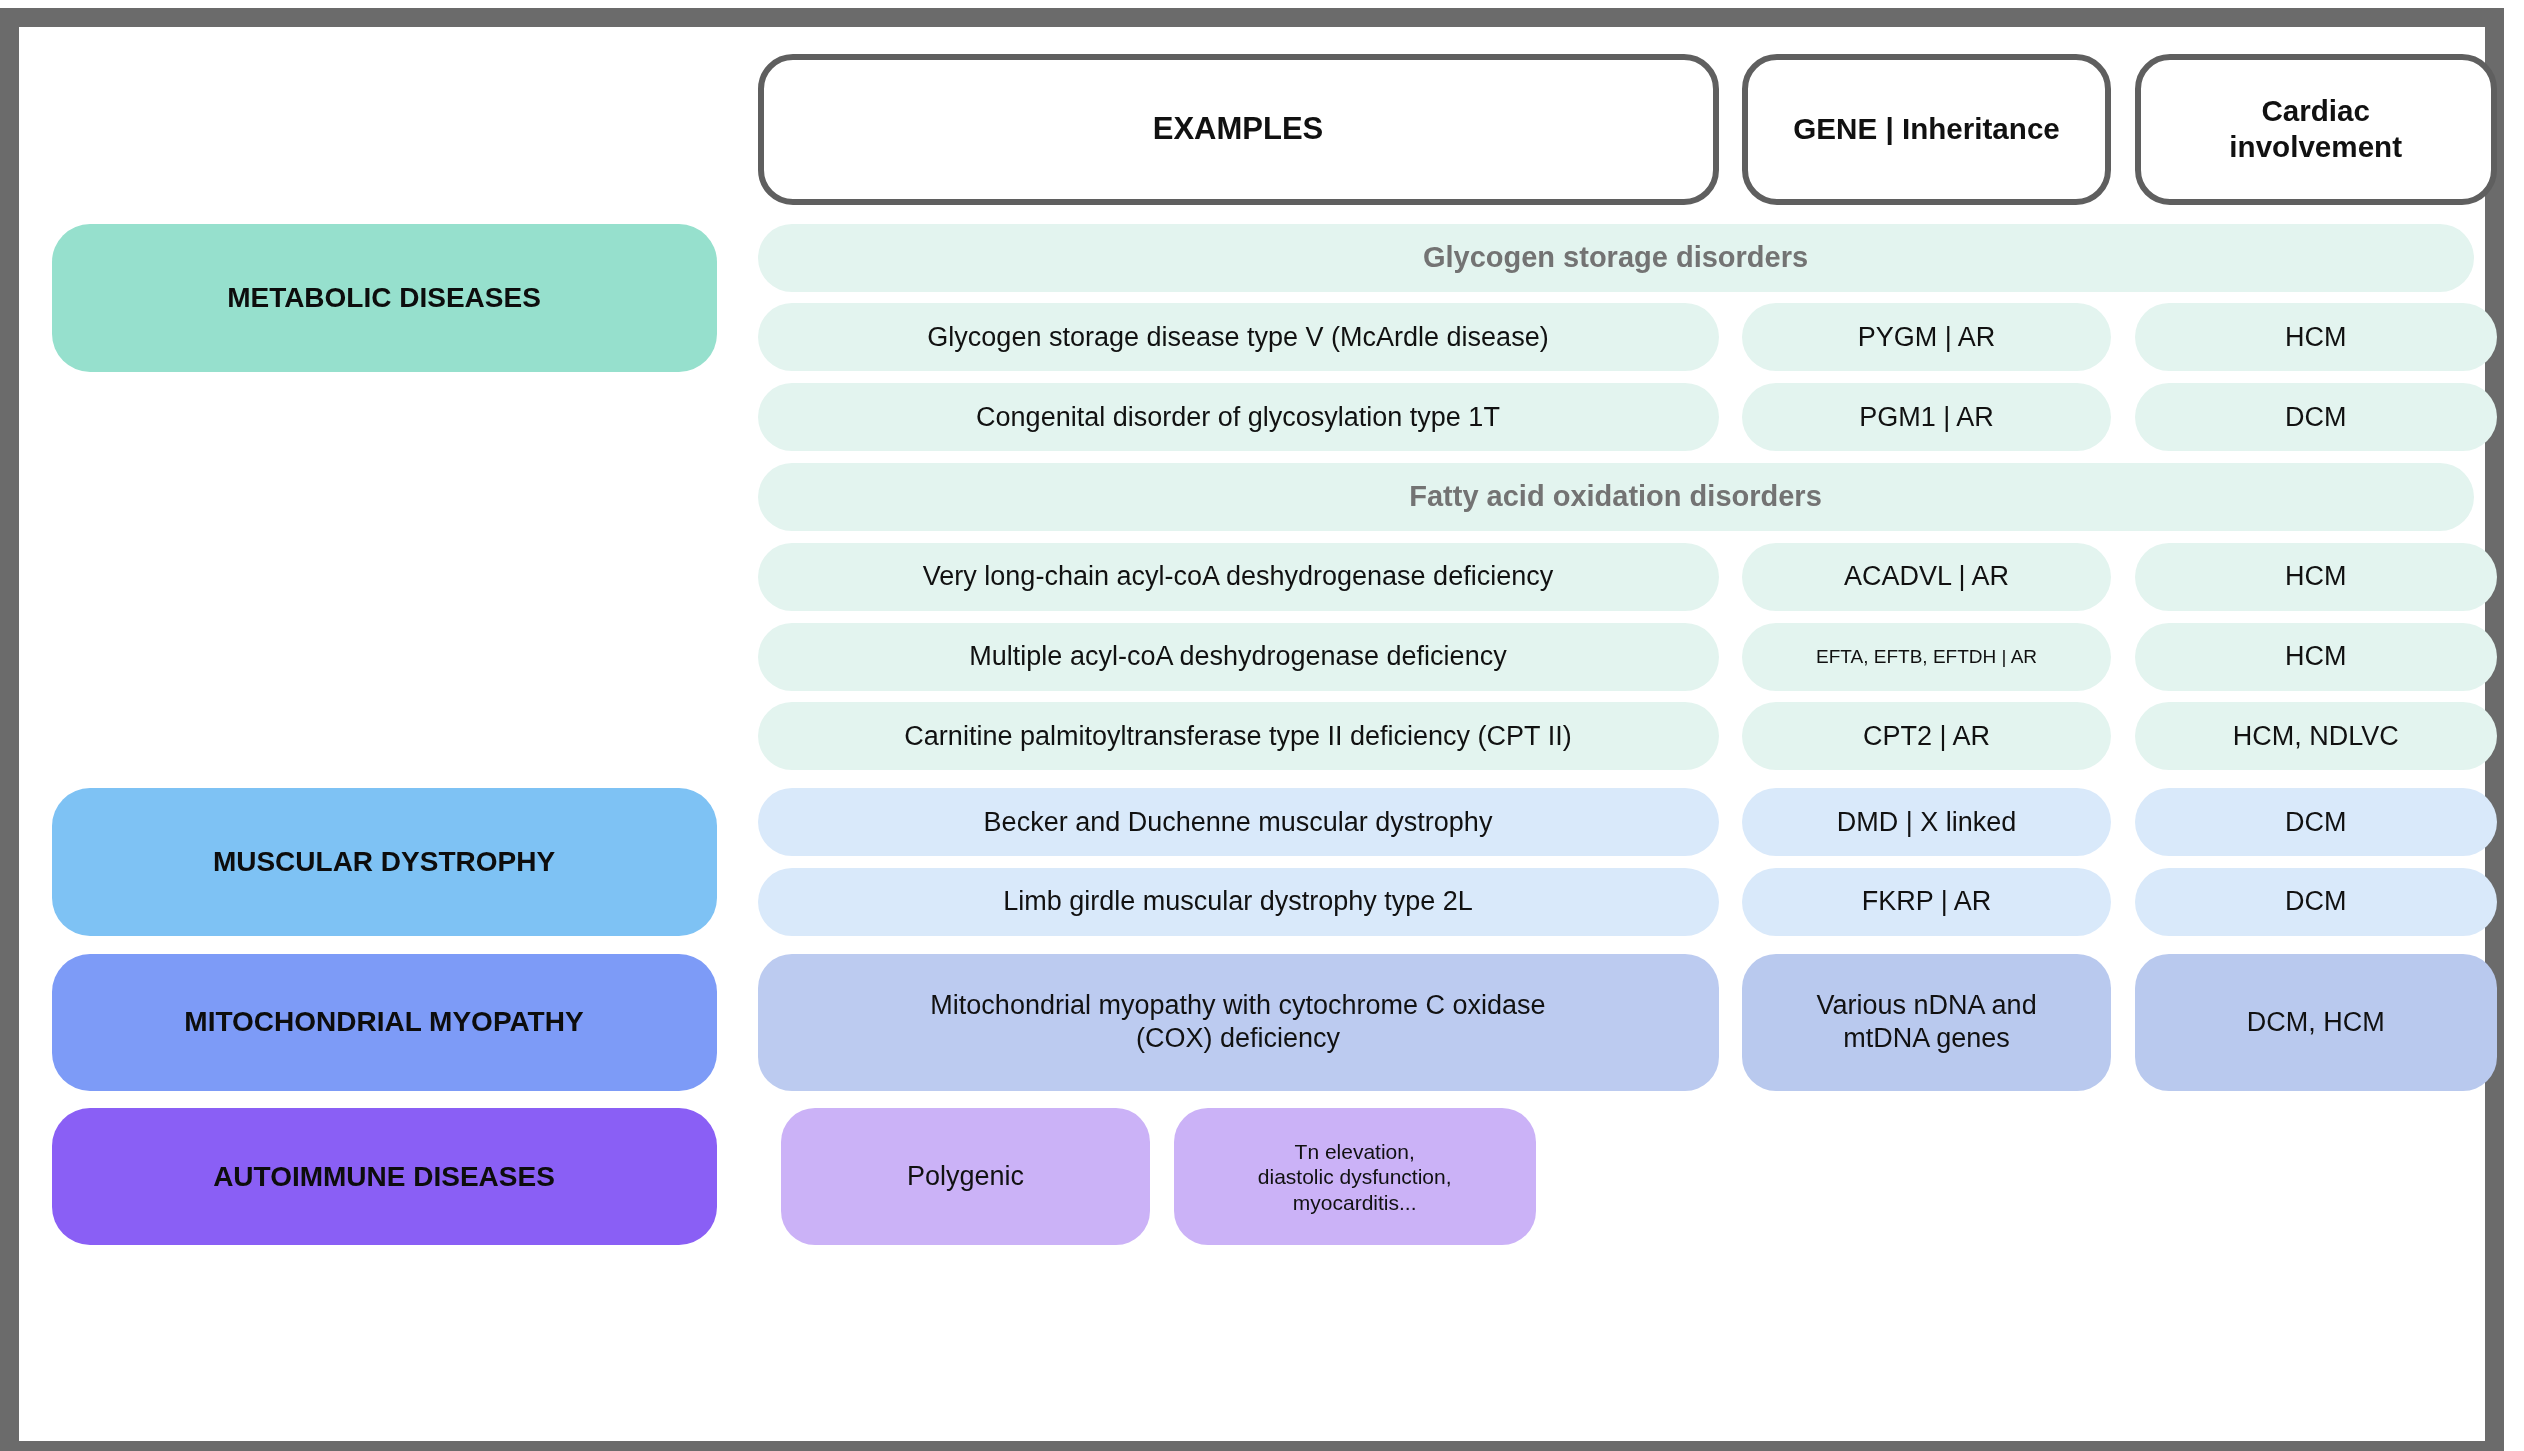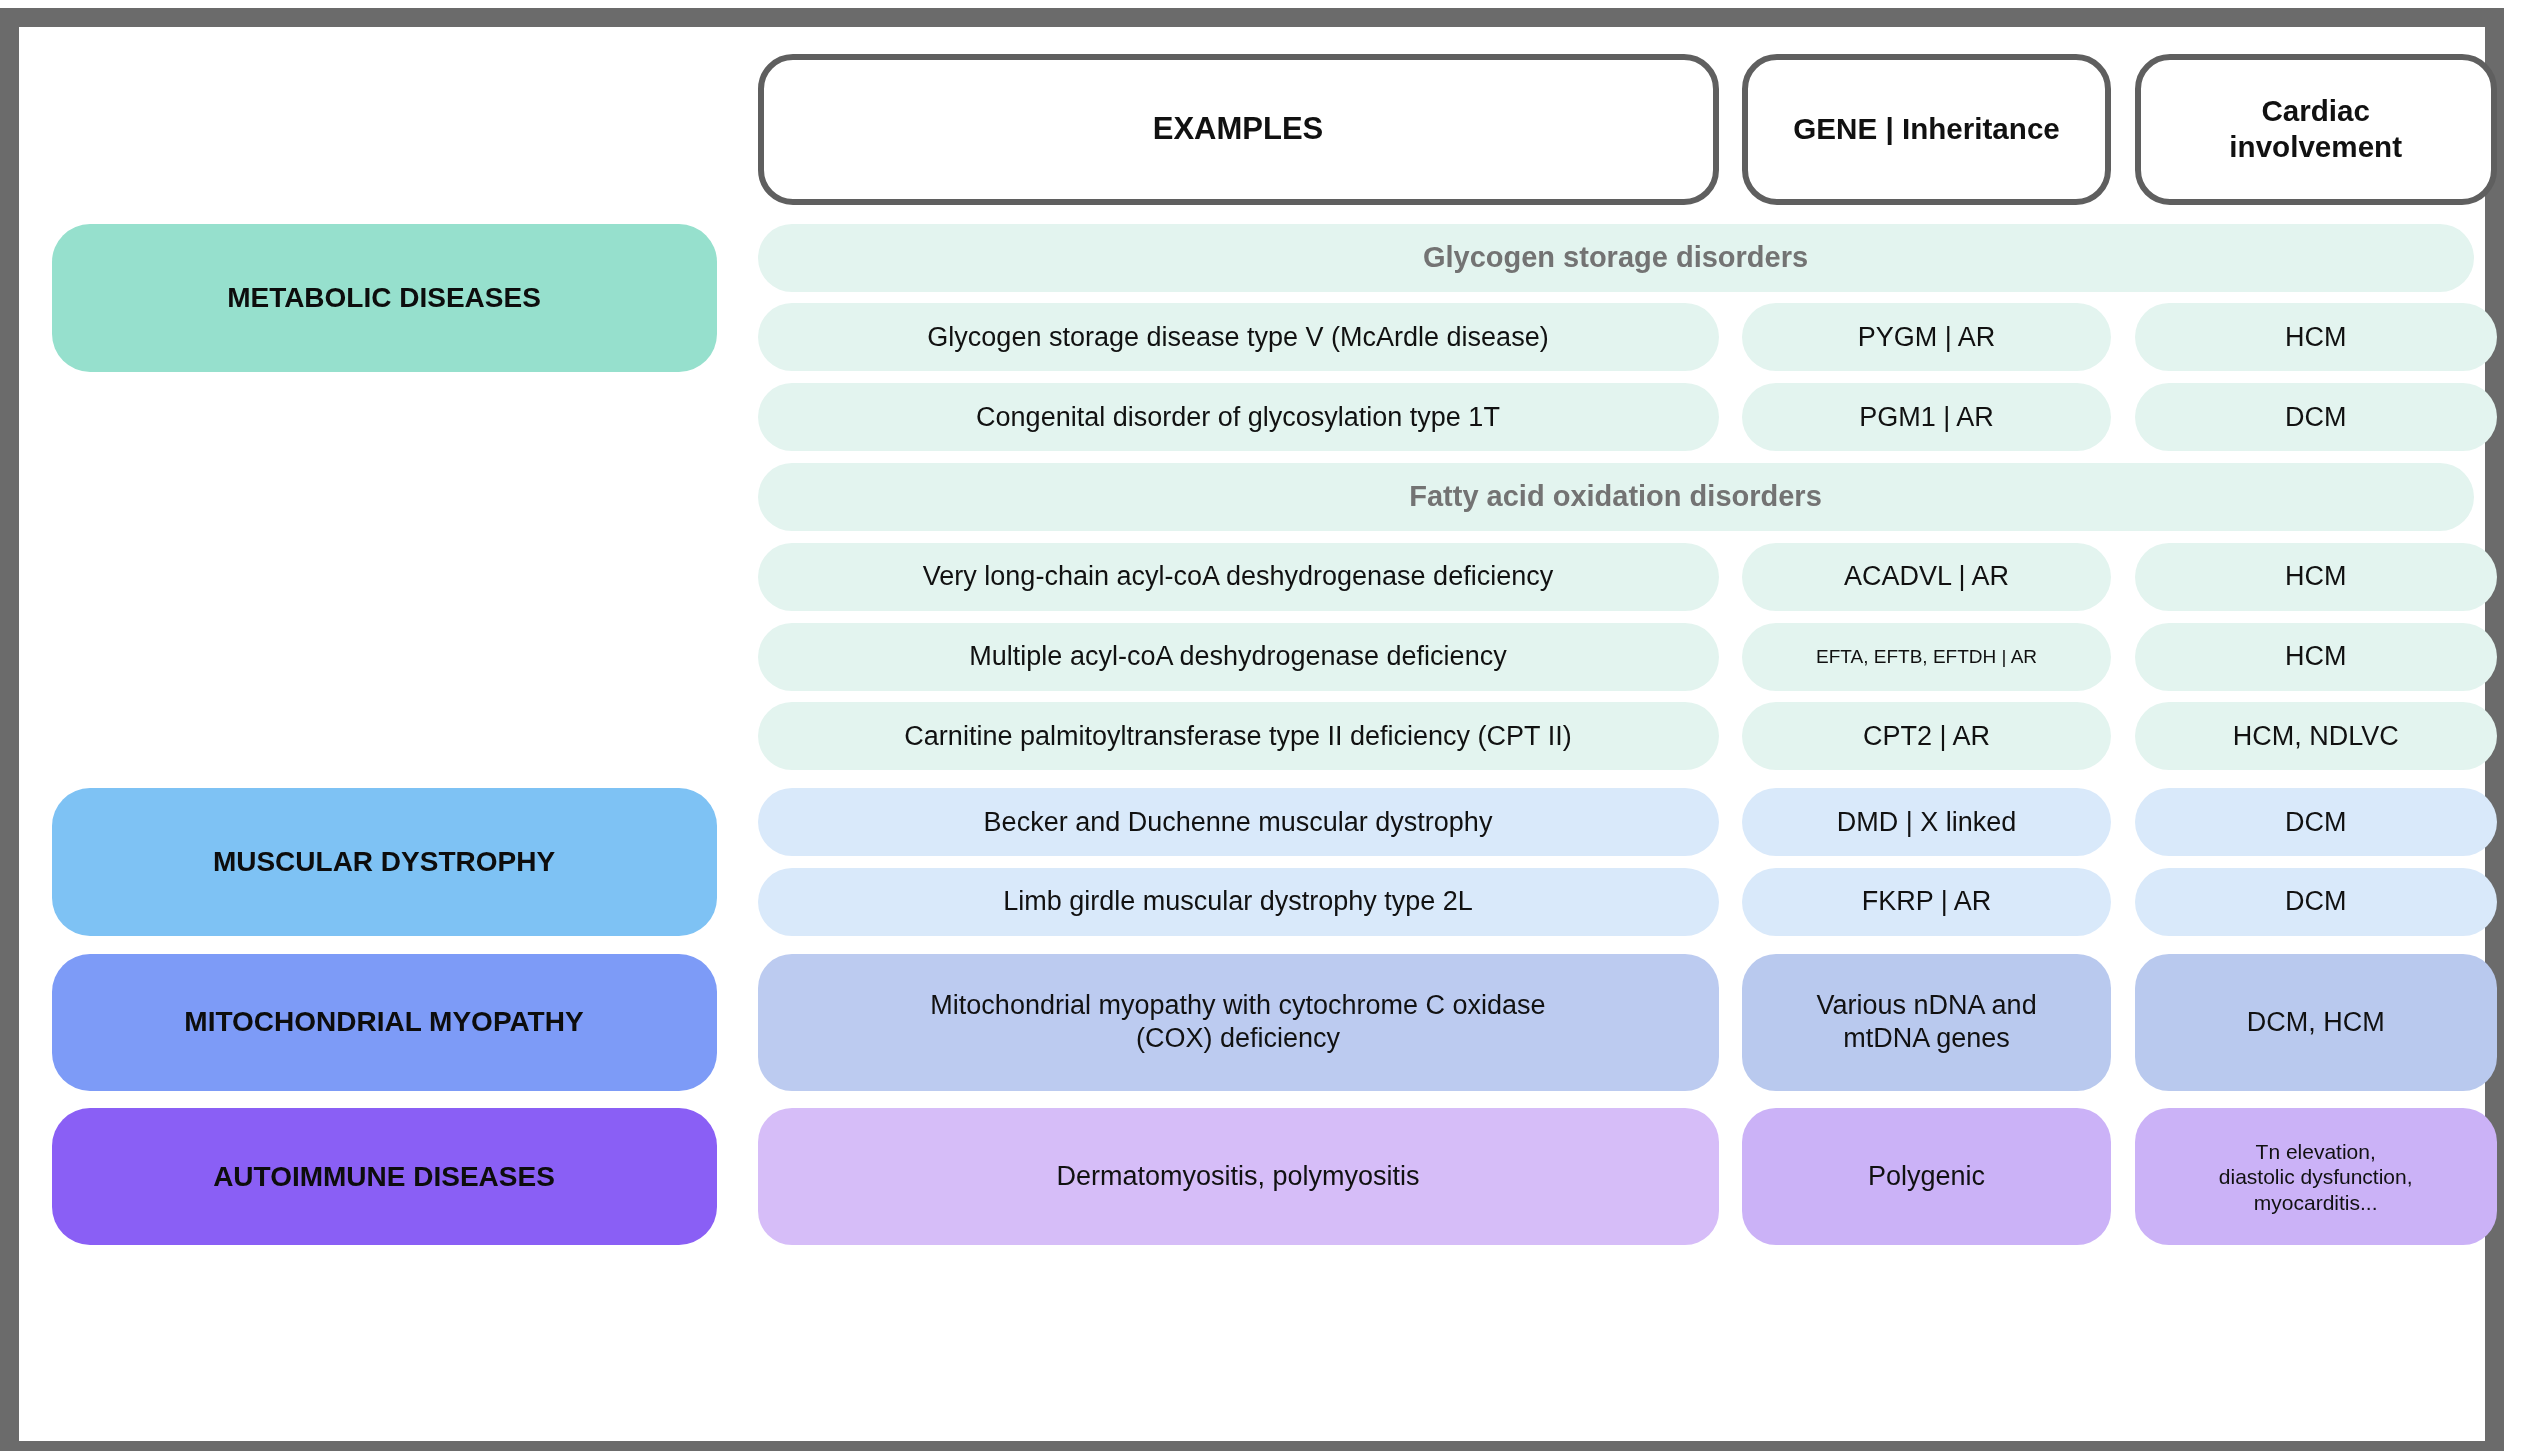--- a/index.html
+++ b/index.html
@@ -230,21 +230,20 @@
 
   <div class="sectiongap"></div>
 
   <div class="row">
     <div class="col-cat">
       <div class="cat cat-autoimmune" style="height:137px;">AUTOIMMUNE DISEASES</div>
     </div>
     <div class="gap"></div>
     <div style="flex:1;">
       <div class="row">
-        <div class="cell t-lilac col-ex fs-main" style="height:137px;">Dermatomyositis, polymyositis</div>
         <div class="gap2"></div>
         <div class="cell t-lilac2 col-gene fs-main" style="height:137px;">Polygenic</div>
         <div class="gap2"></div>
         <div class="cell t-lilac2 col-card fs-small" style="height:137px;">
           <div>
             <div>Tn elevation,</div>
             <div>diastolic dysfunction,</div>
             <div>myocarditis...</div>
           </div>
         </div>

